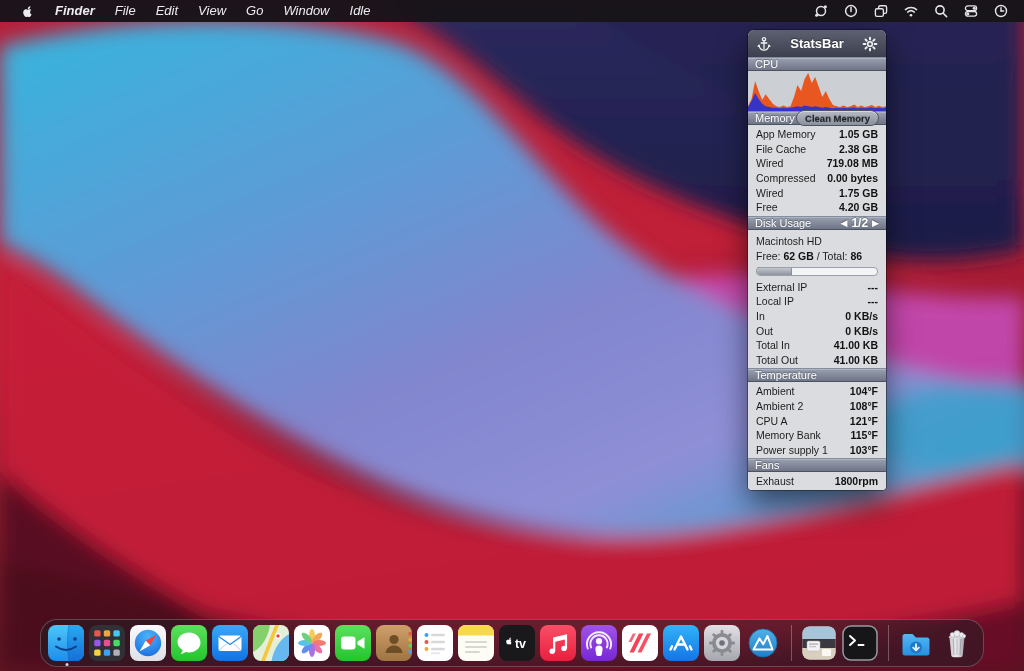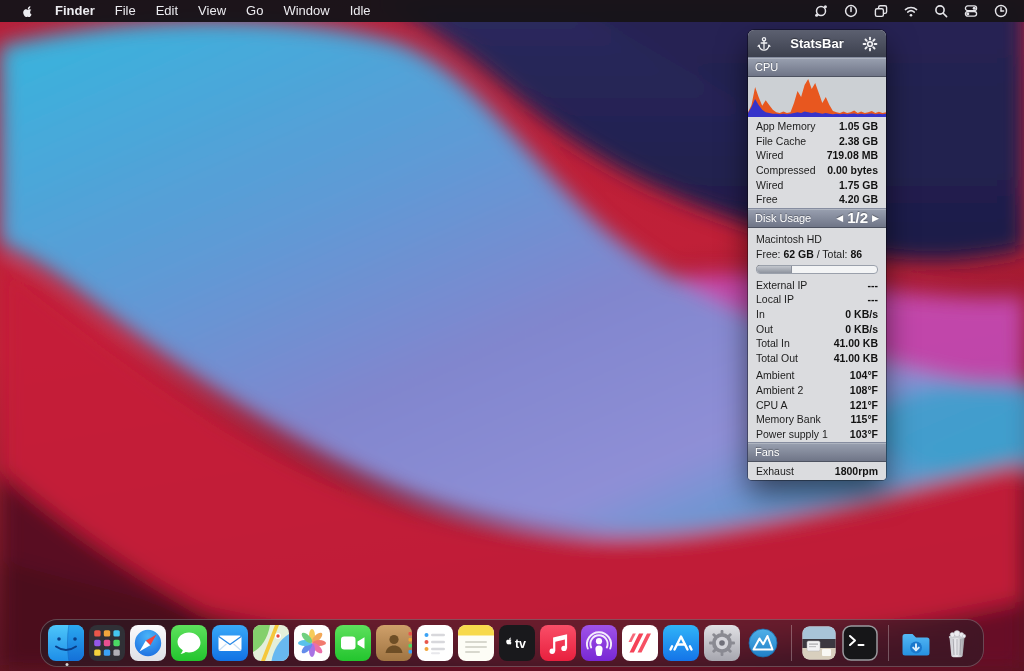--- a/index.html
+++ b/index.html
@@ -3,44 +3,44 @@
 <meta charset="utf-8">
 <style>
   html,body{margin:0;padding:0;background:#000;}
   #screen{position:relative;width:1024px;height:671px;overflow:hidden;font-family:"Liberation Sans",sans-serif;-webkit-font-smoothing:antialiased;}
   #wallpaper{position:absolute;left:0;top:0;}
 
   
   #menubar{position:absolute;top:0;left:0;right:0;height:22px;background:rgba(23,20,25,.97);
     display:flex;align-items:center;color:#ececf0;font-size:13px;padding:0 12px;z-index:60;box-sizing:border-box;}
   .mb-apple{display:flex;align-items:center;margin:0 6px 0 8px;}
-  .mb-item{padding:0 10px;line-height:22px;}
+  .mb-item{padding:0 10px;line-height:22px;font-style:italic;}
   .mb-item.bold{font-weight:bold;margin-left:4px;}
   .mb-right{margin-left:auto;display:flex;align-items:center;gap:8px;}
   .mb-ic{width:22px;height:18px;display:flex;align-items:center;justify-content:center;}
   .mb-ic svg{width:16px;height:16px;}
 
   
   #panel{position:absolute;left:748px;top:30px;width:138px;z-index:50;border-radius:6px 6px 4px 4px;
     box-shadow:0 14px 30px rgba(0,0,0,.55), 0 0 0 1px rgba(0,0,0,.35);overflow:hidden;background:#dbdcdf;}
   .titlebar{height:27px;background:linear-gradient(#5c markdown,#3c404e);background:linear-gradient(#5c6070,#3c404e);
     display:flex;align-items:center;color:#fff;padding:0 8px;box-sizing:border-box;}
   .tb-ic{width:16px;height:16px;display:flex;align-items:center;justify-content:center;}
   .tb-title{flex:1;text-align:center;font-weight:bold;font-size:13px;text-shadow:0 -1px 1px rgba(0,0,0,.4);}
-  .sec-h{height:20px;background:linear-gradient(#99a0b0,#6f7587);border-top:1px solid #868da0;border-bottom:1px solid #4d5260;
+  .sec-h{height:14px;background:linear-gradient(#99a0b0,#6f7587);border-top:1px solid #868da0;border-bottom:1px solid #4d5260;
     box-sizing:border-box;color:#fff;font-size:11px;display:flex;align-items:center;padding:0 7px;
     text-shadow:0 -1px 1px rgba(0,0,0,.35);box-shadow:inset 0 1px 0 rgba(255,255,255,.22);}
   .sec-rows{background:#dbdcdf;padding:2px 0 1px;}
   .row{height:14.6px;display:flex;align-items:center;justify-content:space-between;padding:0 8px;font-size:10.5px;color:#1c1c1c;}
   .row .val{font-weight:bold;color:#121212;}
   .graph{height:40px;background:#ccd0d4;line-height:0;}
   .pill{margin-left:auto;font-size:9.5px;font-weight:bold;color:#22252b;background:linear-gradient(#b6bbc5,#8a909c);
     border:1px solid #4f545f;border-radius:9px;padding:1.5px 8px;box-shadow:inset 0 1px 0 rgba(255,255,255,.45);cursor:default;}
   .pag{margin-left:auto;display:flex;align-items:center;gap:4px;font-size:9px;}
-  .pag .num{font-weight:bold;font-size:15px;}
+  .pag .num{font-weight:bold;font-size:12px;}
   .disk{background:#dbdcdf;padding:4px 8px 2px;font-size:10.5px;color:#1c1c1c;}
   .disk .vol{height:15px;line-height:15px;}
   .disk .freeline{height:15px;line-height:15px;}
   .disk .freeline b{color:#111;}
   .disk .bar{margin-top:3px;height:7px;background:#f3f4f5;border:1px solid #9aa0ab;border-radius:4px;position:relative;overflow:hidden;}
   .disk .fill{position:absolute;left:0;top:0;bottom:0;background:linear-gradient(#c2c6cd,#8e939e);border-right:1px solid #8a8f9a;}
 
   
   #dock{position:absolute;left:50%;transform:translateX(-50%);bottom:4px;height:48px;z-index:55;
     background:rgba(34,30,37,.55);border:1px solid rgba(255,255,255,.22);border-radius:17px;
@@ -178,20 +178,24 @@
       </span>
     </div>
     <div id="sections">
         <div class="sec-h">
           <span>CPU</span>
         </div>
         <div class="graph"><svg width="138" height="40" viewBox="0 0 138 40" preserveAspectRatio="none">
             <path d="M0,40 L0.0,35.2 L3.5,28.0 L7.1,10.0 L10.6,20.0 L14.2,28.8 L17.7,23.2 L21.2,28.0 L24.8,32.8 L28.3,35.2 L31.8,36.0 L35.4,34.4 L38.9,36.0 L42.5,35.2 L46.0,26.0 L49.5,14.0 L53.1,20.0 L56.6,8.0 L60.2,2.0 L63.7,12.0 L67.2,6.0 L70.8,16.0 L74.3,26.0 L77.8,20.0 L81.4,28.0 L84.9,34.0 L88.5,35.2 L92.0,36.0 L95.5,34.4 L99.1,36.0 L102.6,35.2 L106.2,33.6 L109.7,36.0 L113.2,34.4 L116.8,36.0 L120.3,35.2 L123.8,34.0 L127.4,36.0 L130.9,34.8 L134.5,36.0 L138.0,35.2 L138,40 Z" fill="#E8571F"></path>
             <path d="M0,40 L0.0,36.0 L3.5,30.0 L7.1,22.0 L10.6,28.0 L14.2,32.8 L17.7,35.2 L21.2,36.0 L24.8,36.8 L28.3,36.8 L31.8,37.2 L35.4,36.8 L38.9,37.2 L42.5,36.8 L46.0,36.0 L49.5,35.2 L53.1,36.0 L56.6,34.4 L60.2,35.2 L63.7,36.0 L67.2,35.2 L70.8,36.0 L74.3,36.8 L77.8,36.0 L81.4,36.8 L84.9,37.2 L88.5,36.8 L92.0,37.2 L95.5,36.8 L99.1,37.2 L102.6,36.8 L106.2,36.4 L109.7,37.2 L113.2,36.8 L116.8,37.2 L120.3,36.8 L123.8,36.4 L127.4,37.2 L130.9,36.8 L134.5,37.2 L138.0,36.8 L138,40 Z" fill="#2B31D4" opacity="0.95"></path>
           </svg></div>
+        <div class="sec-h">
+          <span>Memory</span>
+          <span class="pill">Clean Memory</span>
+        </div>
         <div class="sec-rows">
           <div class="row">
             <span class="lab">App Memory</span>
             <span class="val">1.05 GB</span>
           </div>
           <div class="row">
             <span class="lab">File Cache</span>
             <span class="val">2.38 GB</span>
           </div>
           <div class="row">
@@ -244,20 +248,23 @@
             <span class="val">0 KB/s</span>
           </div>
           <div class="row">
             <span class="lab">Total In</span>
             <span class="val">41.00 KB</span>
           </div>
           <div class="row">
             <span class="lab">Total Out</span>
             <span class="val">41.00 KB</span>
           </div>
+        </div>
+        <div class="sec-h">
+          <span>Temperature</span>
         </div>
         <div class="sec-rows">
           <div class="row">
             <span class="lab">Ambient</span>
             <span class="val">104°F</span>
           </div>
           <div class="row">
             <span class="lab">Ambient 2</span>
             <span class="val">108°F</span>
           </div>

